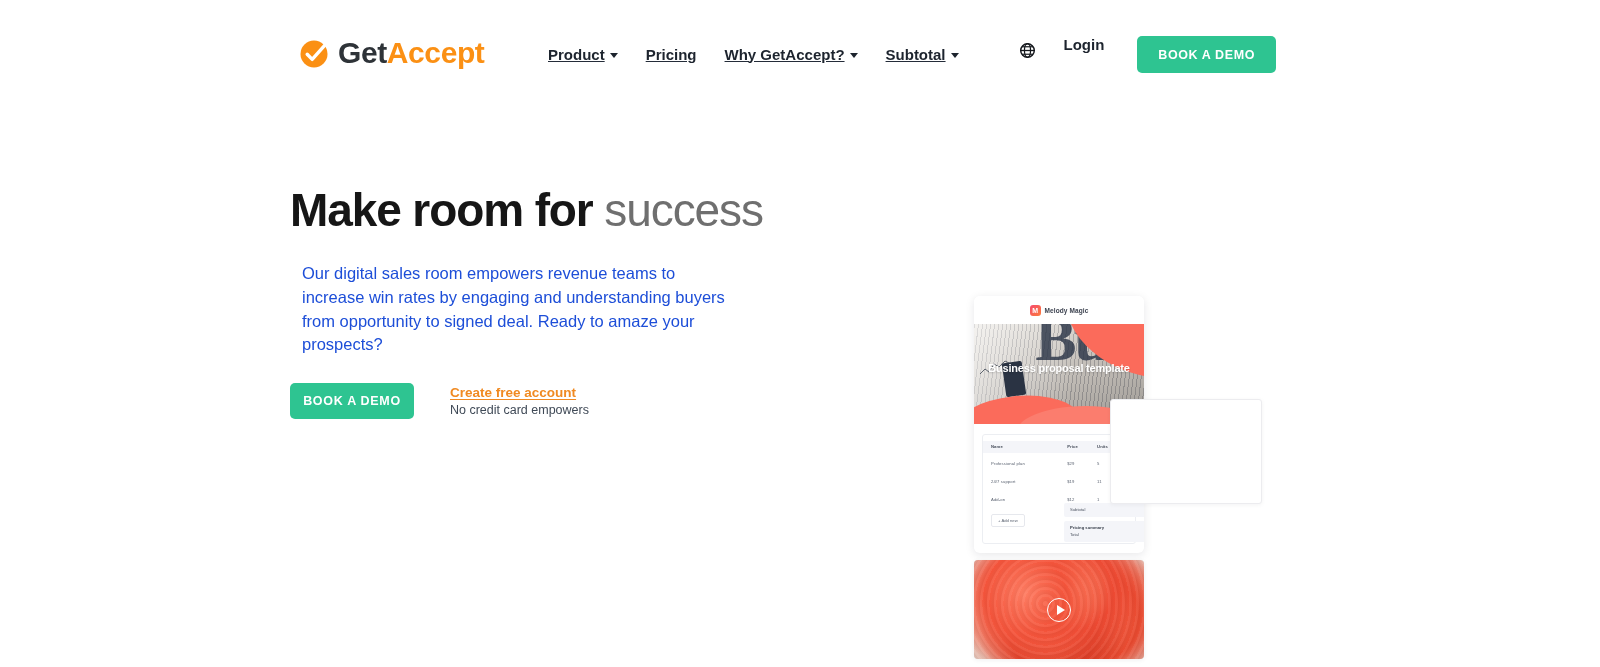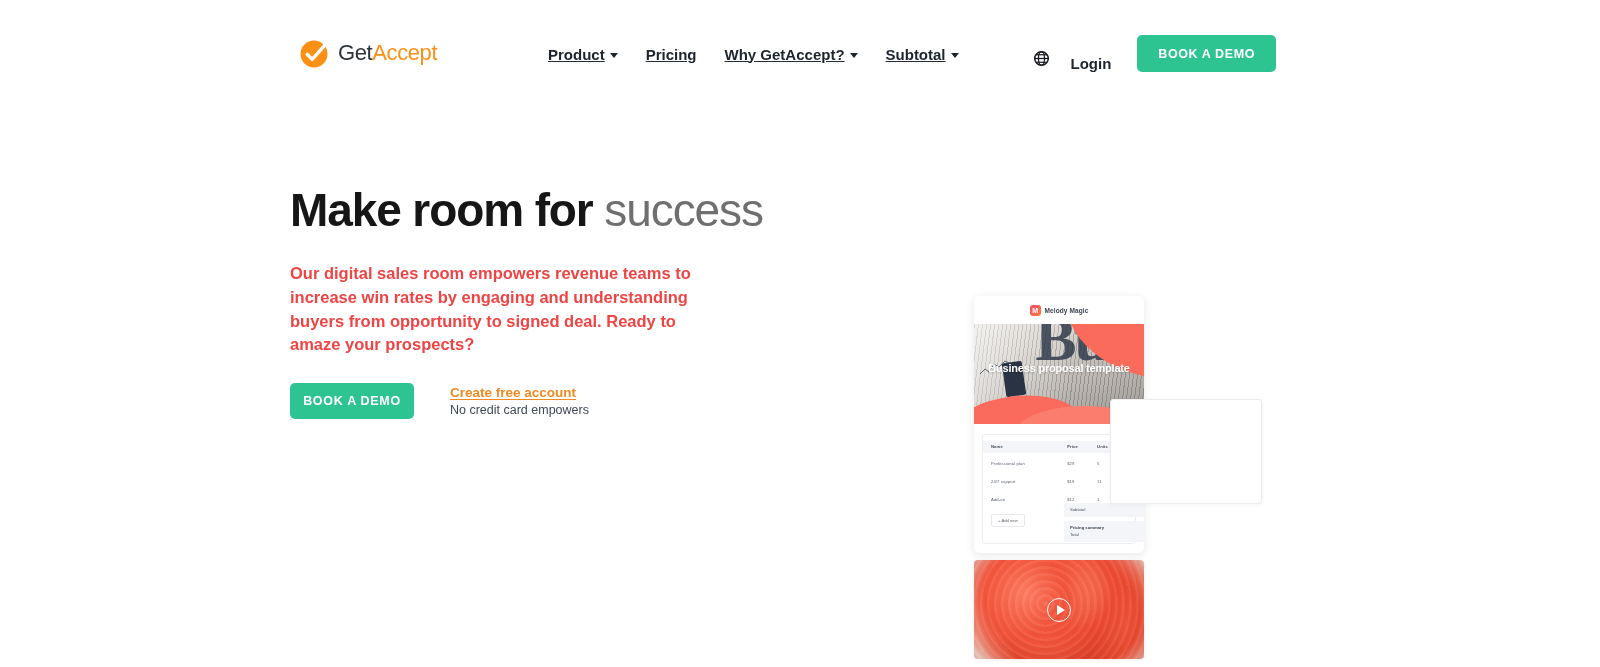--- a/index.html
+++ b/index.html
@@ -43,22 +43,22 @@
     text-decoration: none;
     cursor: pointer;
   }
   .brand-mark {
     width: 34px;
     height: 34px;
     position: relative;
     flex: 0 0 auto;
   }
   .brand-word {
-    font-size: 22px;
-    font-weight: 400;
+    font-size: 30px;
+    font-weight: 700;
     letter-spacing: -0.4px;
     line-height: 1;
     white-space: nowrap;
   }
   .brand-word .w-get { color: #2e3338; }
   .brand-word .w-accept { color: #fb9014; }
 
   .main-nav {
     position: absolute;
     left: 548px;
@@ -89,22 +89,22 @@
     border-top: 5px solid #1d242e;
     display: inline-block;
     margin-top: 3px;
   }
 
   .header-right {
     position: absolute;
     right: 324px;
     top: 36px;
     display: flex;
-    align-items: flex-end;
-    gap: 1px;
+    align-items: flex-start;
+    gap: 8px;
     height: 36px;
   }
   .globe-btn {
     width: 28px; height: 28px;
     display: flex; align-items: center; justify-content: center;
     cursor: pointer;
     margin-right: 14px;
   }
   .login-link {
     font-size: 15px;
@@ -151,26 +151,26 @@
   }
   .hero-title .t-dark {
     color: #161616;
     font-weight: 700;
   }
   .hero-title .t-muted {
     color: #6f6f6f;
     font-weight: 500;
   }
   .hero-sub {
-    margin: 26px 0 0 0;
+    margin: 26px 0 0 12px;
     font-size: 16.5px;
     line-height: 1.45;
-    color: #ef4444;
+    color: #1d4ed8;
     width: 425px;
-    font-weight: 700;
+    font-weight: 400;
   }
   .hero-actions {
     position: absolute;
     left: 0;
     top: 197px;
     display: flex;
     align-items: flex-start;
     gap: 0;
   }
   .btn-demo-hero {

